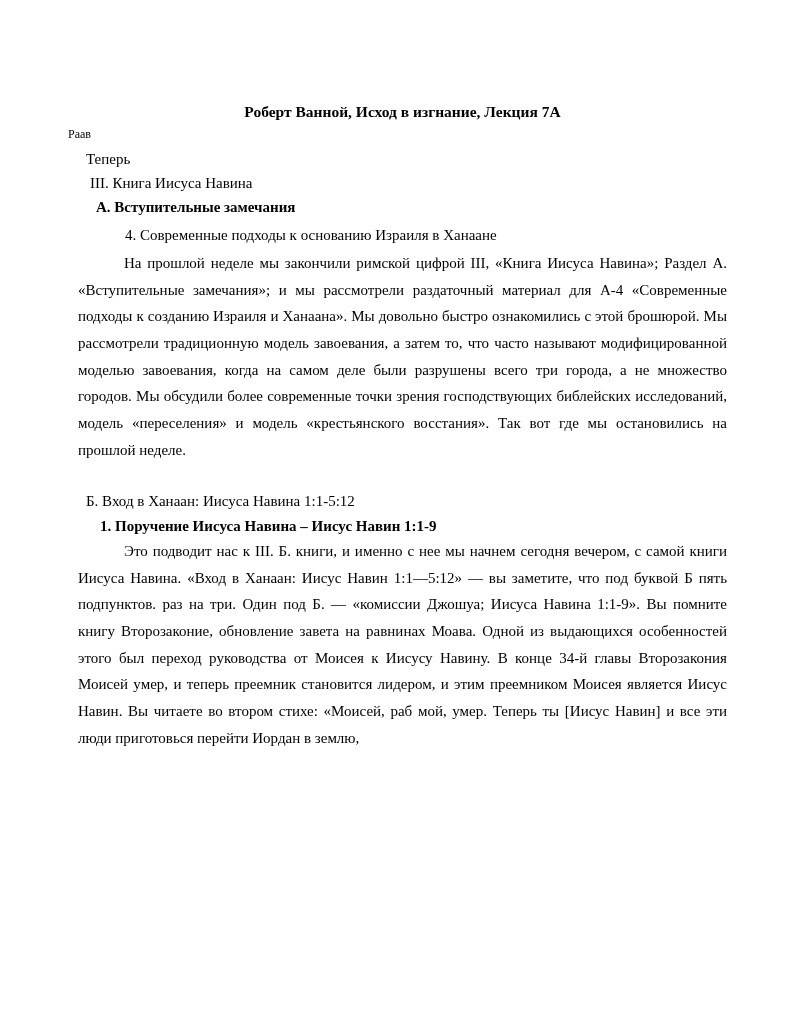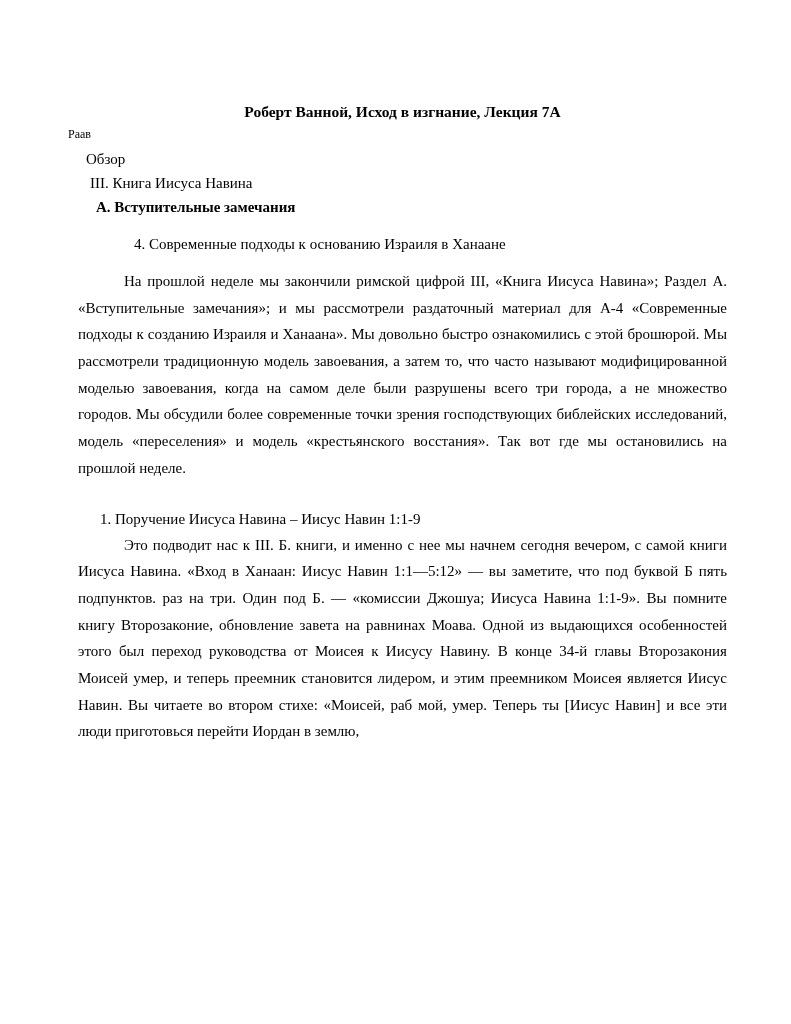--- a/index.html
+++ b/index.html
@@ -57,21 +57,21 @@
   .heading-3 {
     font-size: 15px;
     line-height: 1.62;
     margin: 0;
     padding-left: 18px;
     font-weight: bold;
   }
   .heading-4 {
     font-size: 15px;
     line-height: 1.62;
-    margin: 12px;
+    margin: 3px;
     padding-left: 44px;
   }
   .body-par {
     font-size: 15px;
     line-height: 1.78;
     margin: 0;
     text-align: justify;
     text-indent: 46px;
   }
   .spacer {
@@ -81,42 +81,44 @@
     font-size: 15px;
     line-height: 1.62;
     margin: 0;
     padding-left: 8px;
   }
   .sub-heading {
     font-size: 15px;
     line-height: 1.62;
     margin: 0;
     padding-left: 22px;
+    font-weight: bold;
   }
 </style>
 </head>
 <body>
 
 <div class="page">
 
   <h1 class="doc-title">Роберт Ванной, Исход в изгнание, Лекция 7А</h1>
 
 
   <p class="lead-word">Раав</p>
 
-  <p class="heading-1">Обзор</p>
+  <p class="heading-1">Теперь</p>
 
   <p class="heading-2">III. Книга Иисуса Навина</p>
 
   <p class="heading-3">A. Вступительные замечания</p>
 
   <p class="heading-4">4. Современные подходы к основанию Израиля в Ханаане</p>
 
   <p class="body-par">На прошлой неделе мы закончили римской цифрой III, «Книга Иисуса Навина»; Раздел А. «Вступительные замечания»; и мы рассмотрели раздаточный материал для А-4 «Современные подходы к созданию Израиля и Ханаана». Мы довольно быстро ознакомились с этой брошюрой. Мы рассмотрели традиционную модель завоевания, а затем то, что часто называют модифицированной моделью завоевания, когда на самом деле были разрушены всего три города, а не множество городов. Мы обсудили более современные точки зрения господствующих библейских исследований, модель «переселения» и модель «крестьянского восстания». Так вот где мы остановились на прошлой неделе.</p>
 
   <div class="spacer"></div>
 
+  <p class="section-heading">Б. Вход в Ханаан: Иисуса Навина 1:1-5:12</p>
 
   <p class="sub-heading">1. Поручение Иисуса Навина – Иисус Навин 1:1-9</p>
 
   <p class="body-par">Это подводит нас к III. Б. книги, и именно с нее мы начнем сегодня вечером, с самой книги Иисуса Навина. «Вход в Ханаан: Иисус Навин 1:1—5:12» — вы заметите, что под буквой Б пять подпунктов. раз на три. Один под Б. — «комиссии Джошуа; Иисуса Навина 1:1-9». Вы помните книгу Второзаконие, обновление завета на равнинах Моава. Одной из выдающихся особенностей этого был переход руководства от Моисея к Иисусу Навину. В конце 34-й главы Второзакония Моисей умер, и теперь преемник становится лидером, и этим преемником Моисея является Иисус Навин. Вы читаете во втором стихе: «Моисей, раб мой, умер. Теперь ты [Иисус Навин] и все эти люди приготовься перейти Иордан в землю,</p>
 
 </div>
 
 </body></html>

